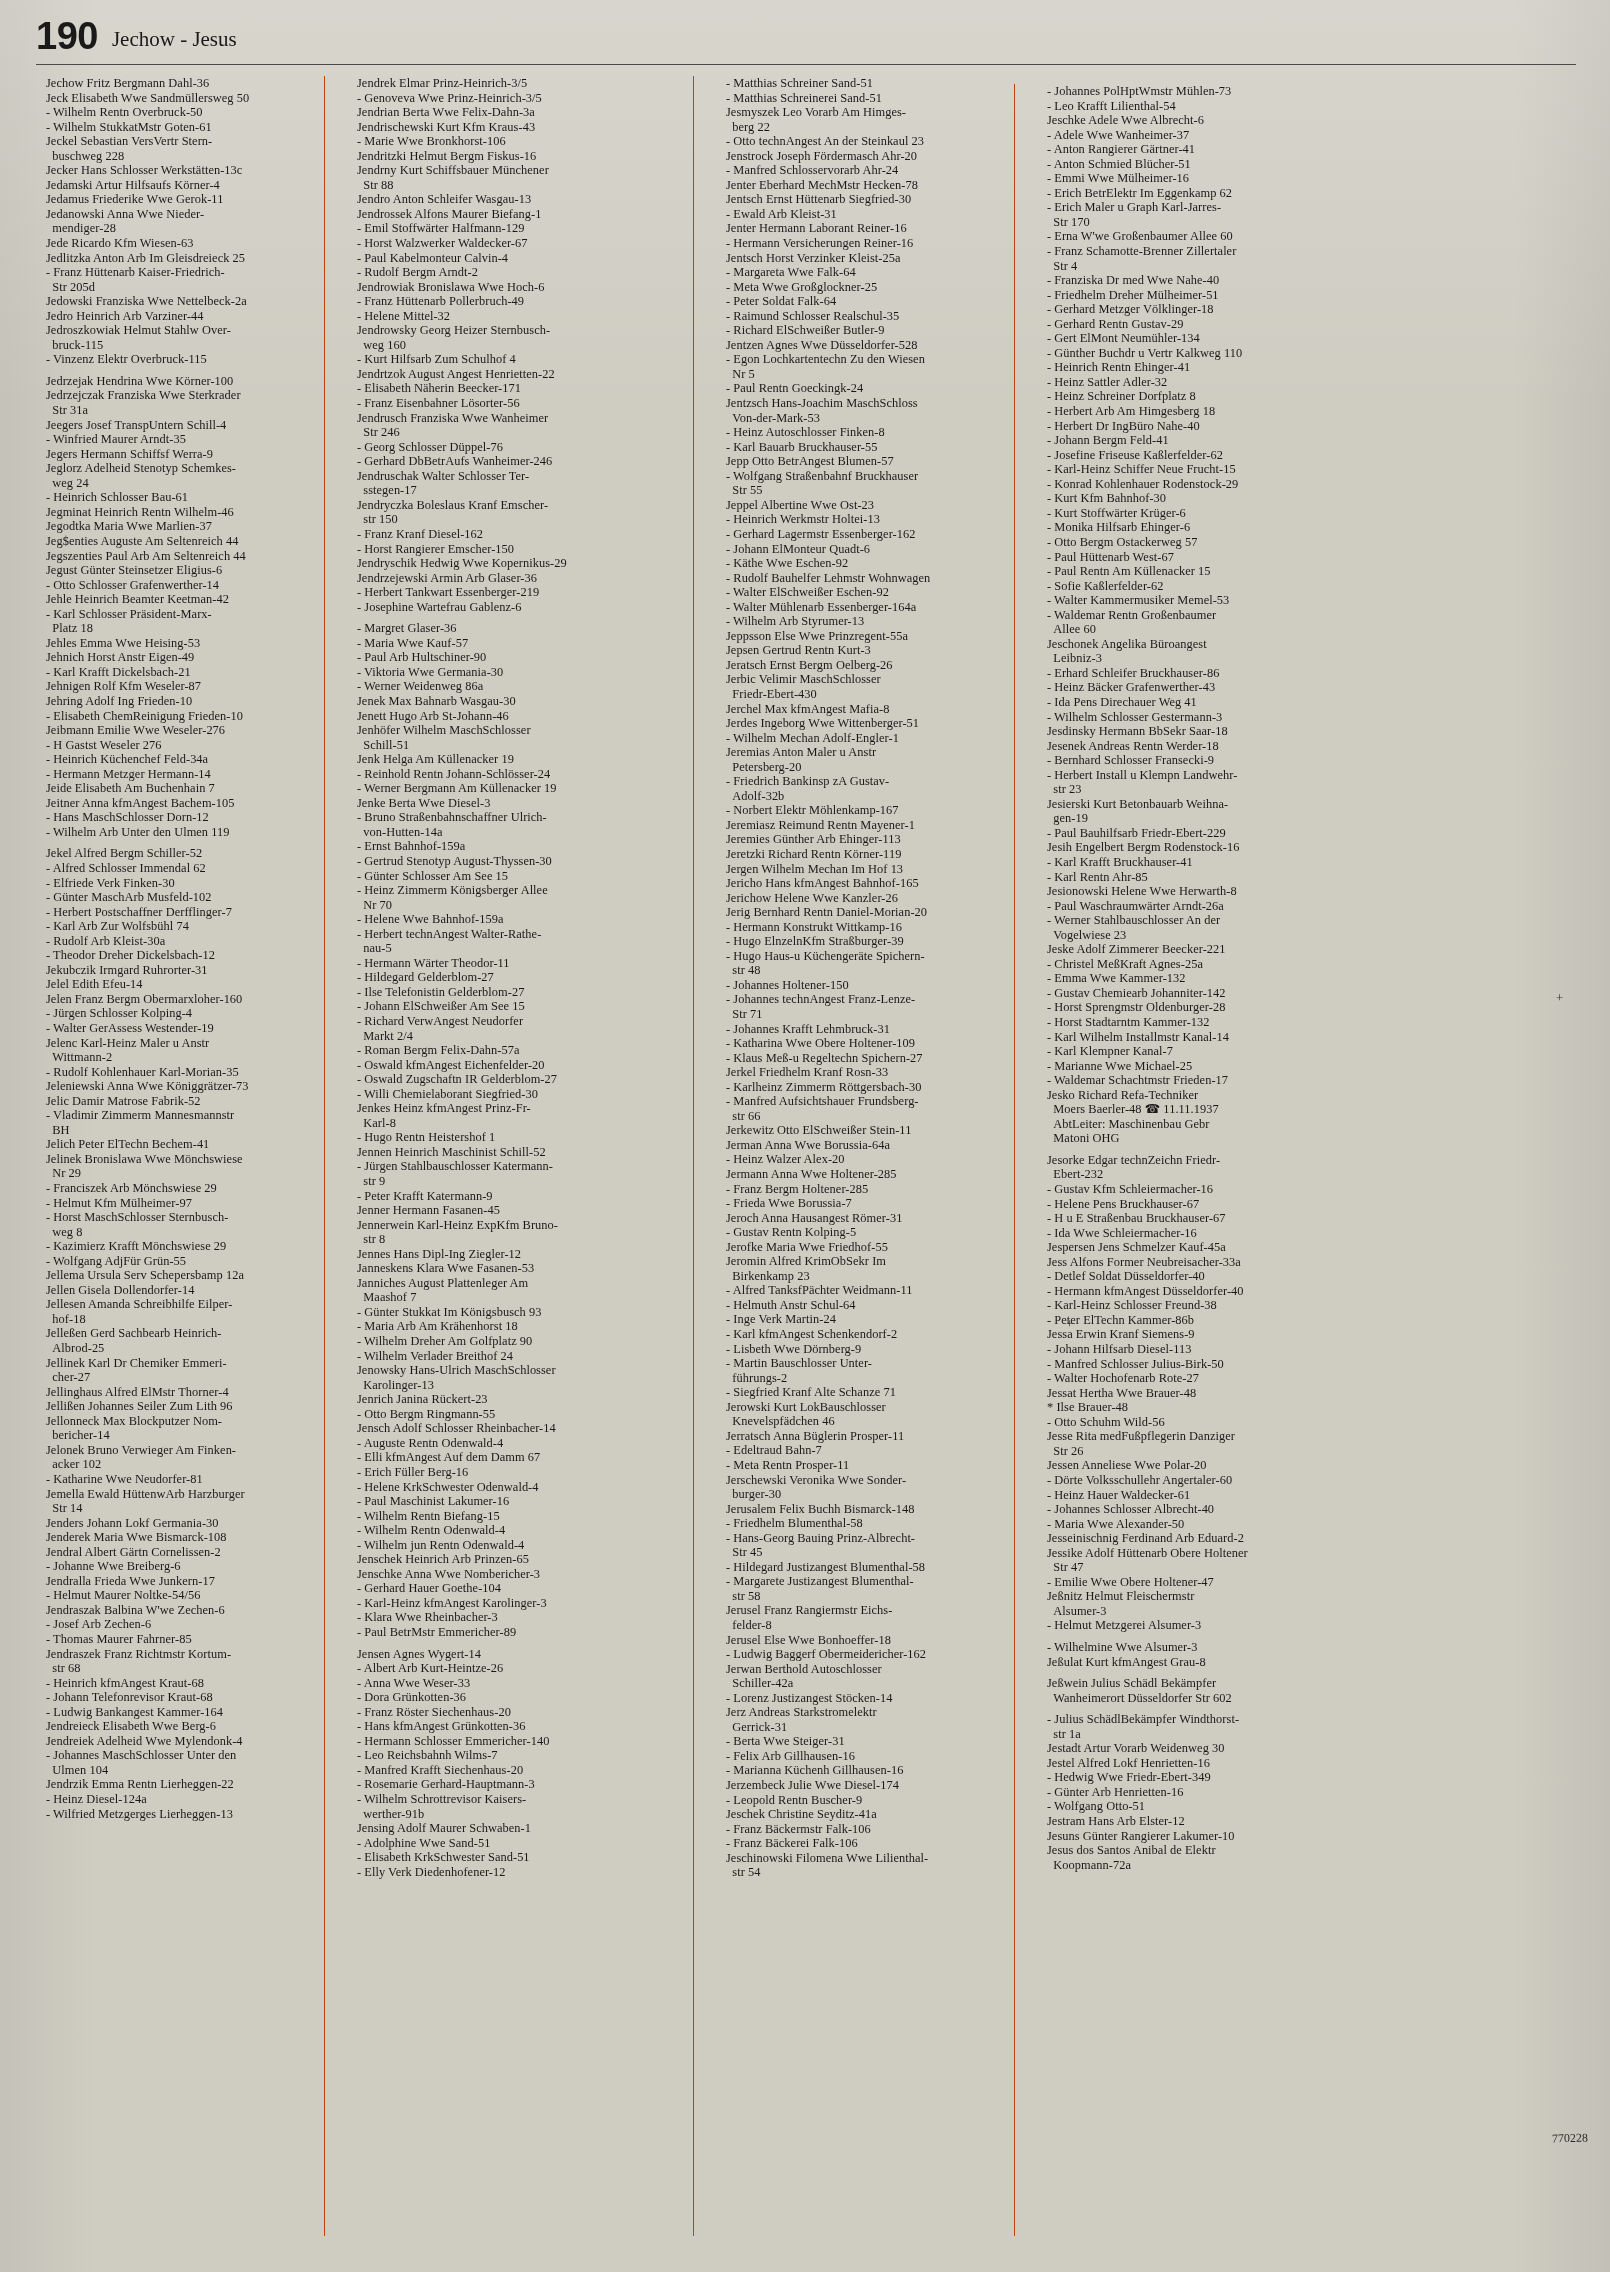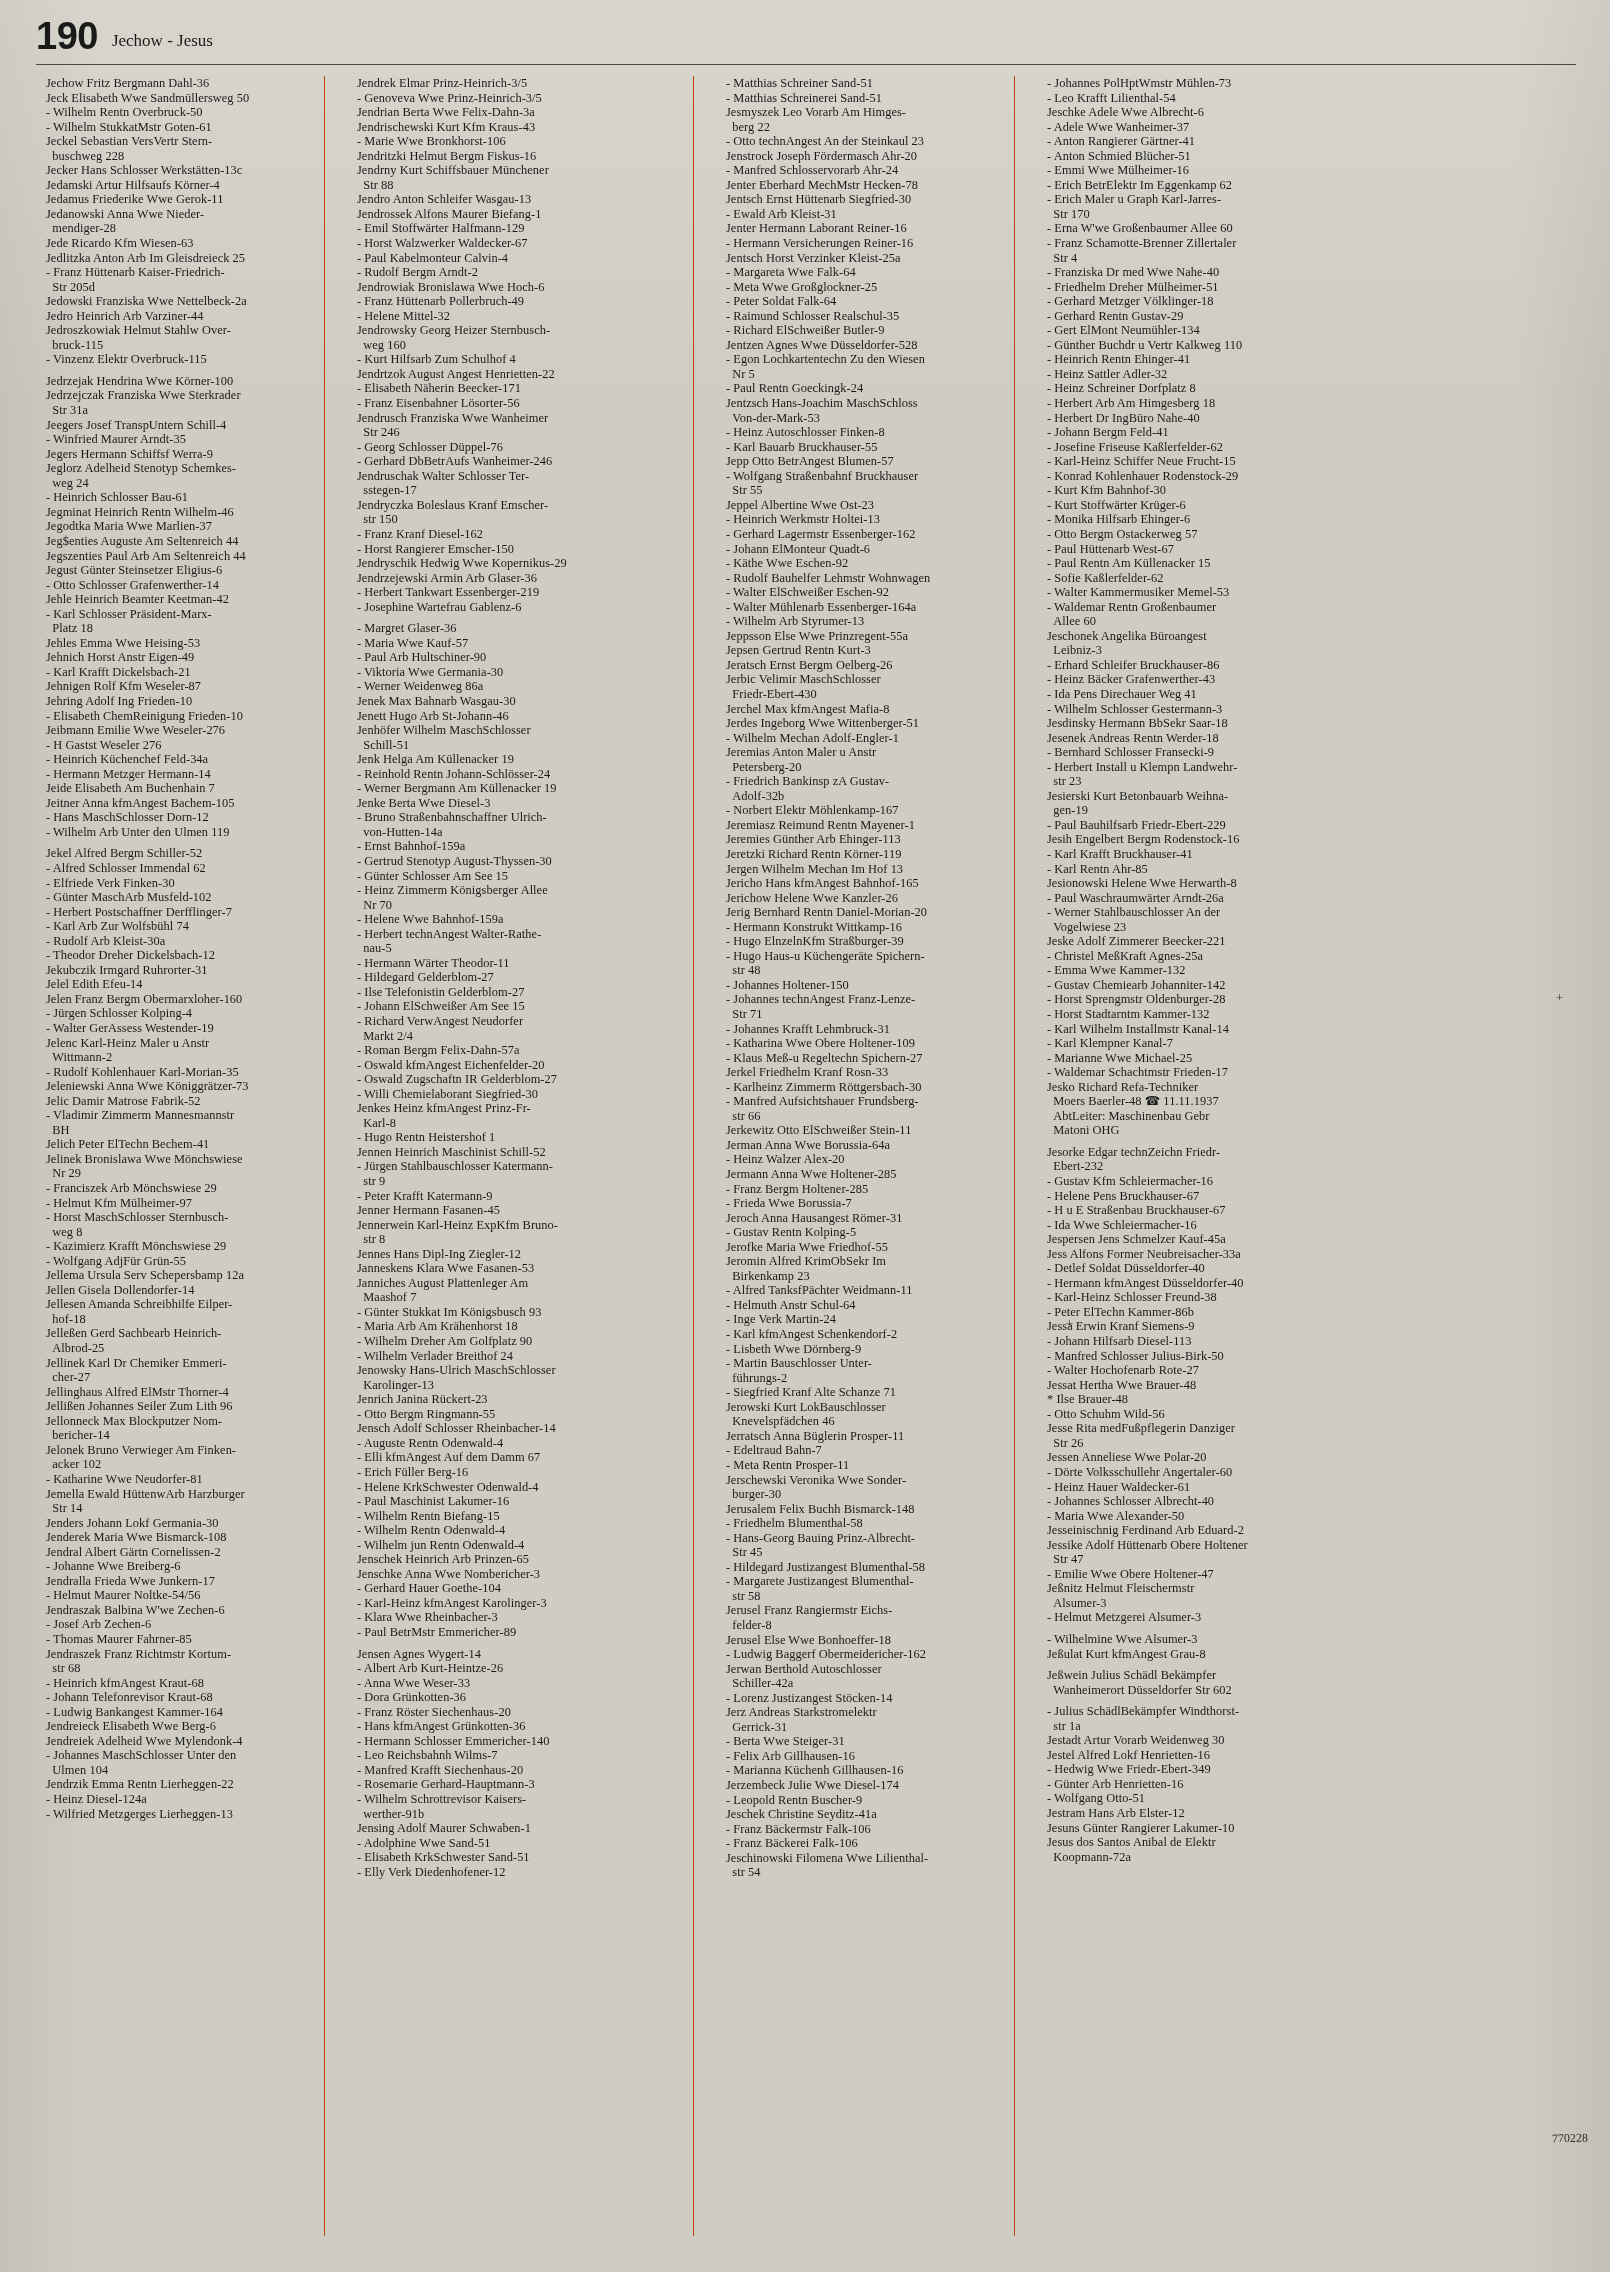--- a/index.html
+++ b/index.html
@@ -36,21 +36,21 @@
     font-family: "Liberation Sans", sans-serif;
     font-weight: bold;
     font-size: 38px;
     letter-spacing: -0.5px;
     line-height: 36px;
     display: inline-block;
     vertical-align: baseline;
   }
   .guide {
     font-family: "Liberation Serif", serif;
-    font-size: 17px;
+    font-size: 21px;
     display: inline-block;
     margin-left: 10px;
     vertical-align: baseline;
     position: relative;
     top: -3px;
   }
   .header-rule {
     position: absolute;
     left: 36px;
     top: 64px;
@@ -68,21 +68,21 @@
     gap: 8px;
   }
   .col {
     position: relative;
     padding: 0 12px 0 10px;
   }
   .col + .col { border-left: 1px solid #c2410c; padding-left: 32px; }
   .col-1 { width: 258px; }
   .col-2 { width: 268px; }
   .col-3 { width: 268px; margin-left: 48px; }
-  .col-4 { width: 268px; }
+  .col-4 { width: 268px; margin-top: 8px; }
   .entry {
     font-family: "Liberation Serif", serif;
     font-size: 12.4px;
     line-height: 14.55px;
     white-space: pre-wrap;
     margin: 0;
     letter-spacing: 0.05px;
   }
   .entry.gap { margin-top: 7px; }
   .stamp {

